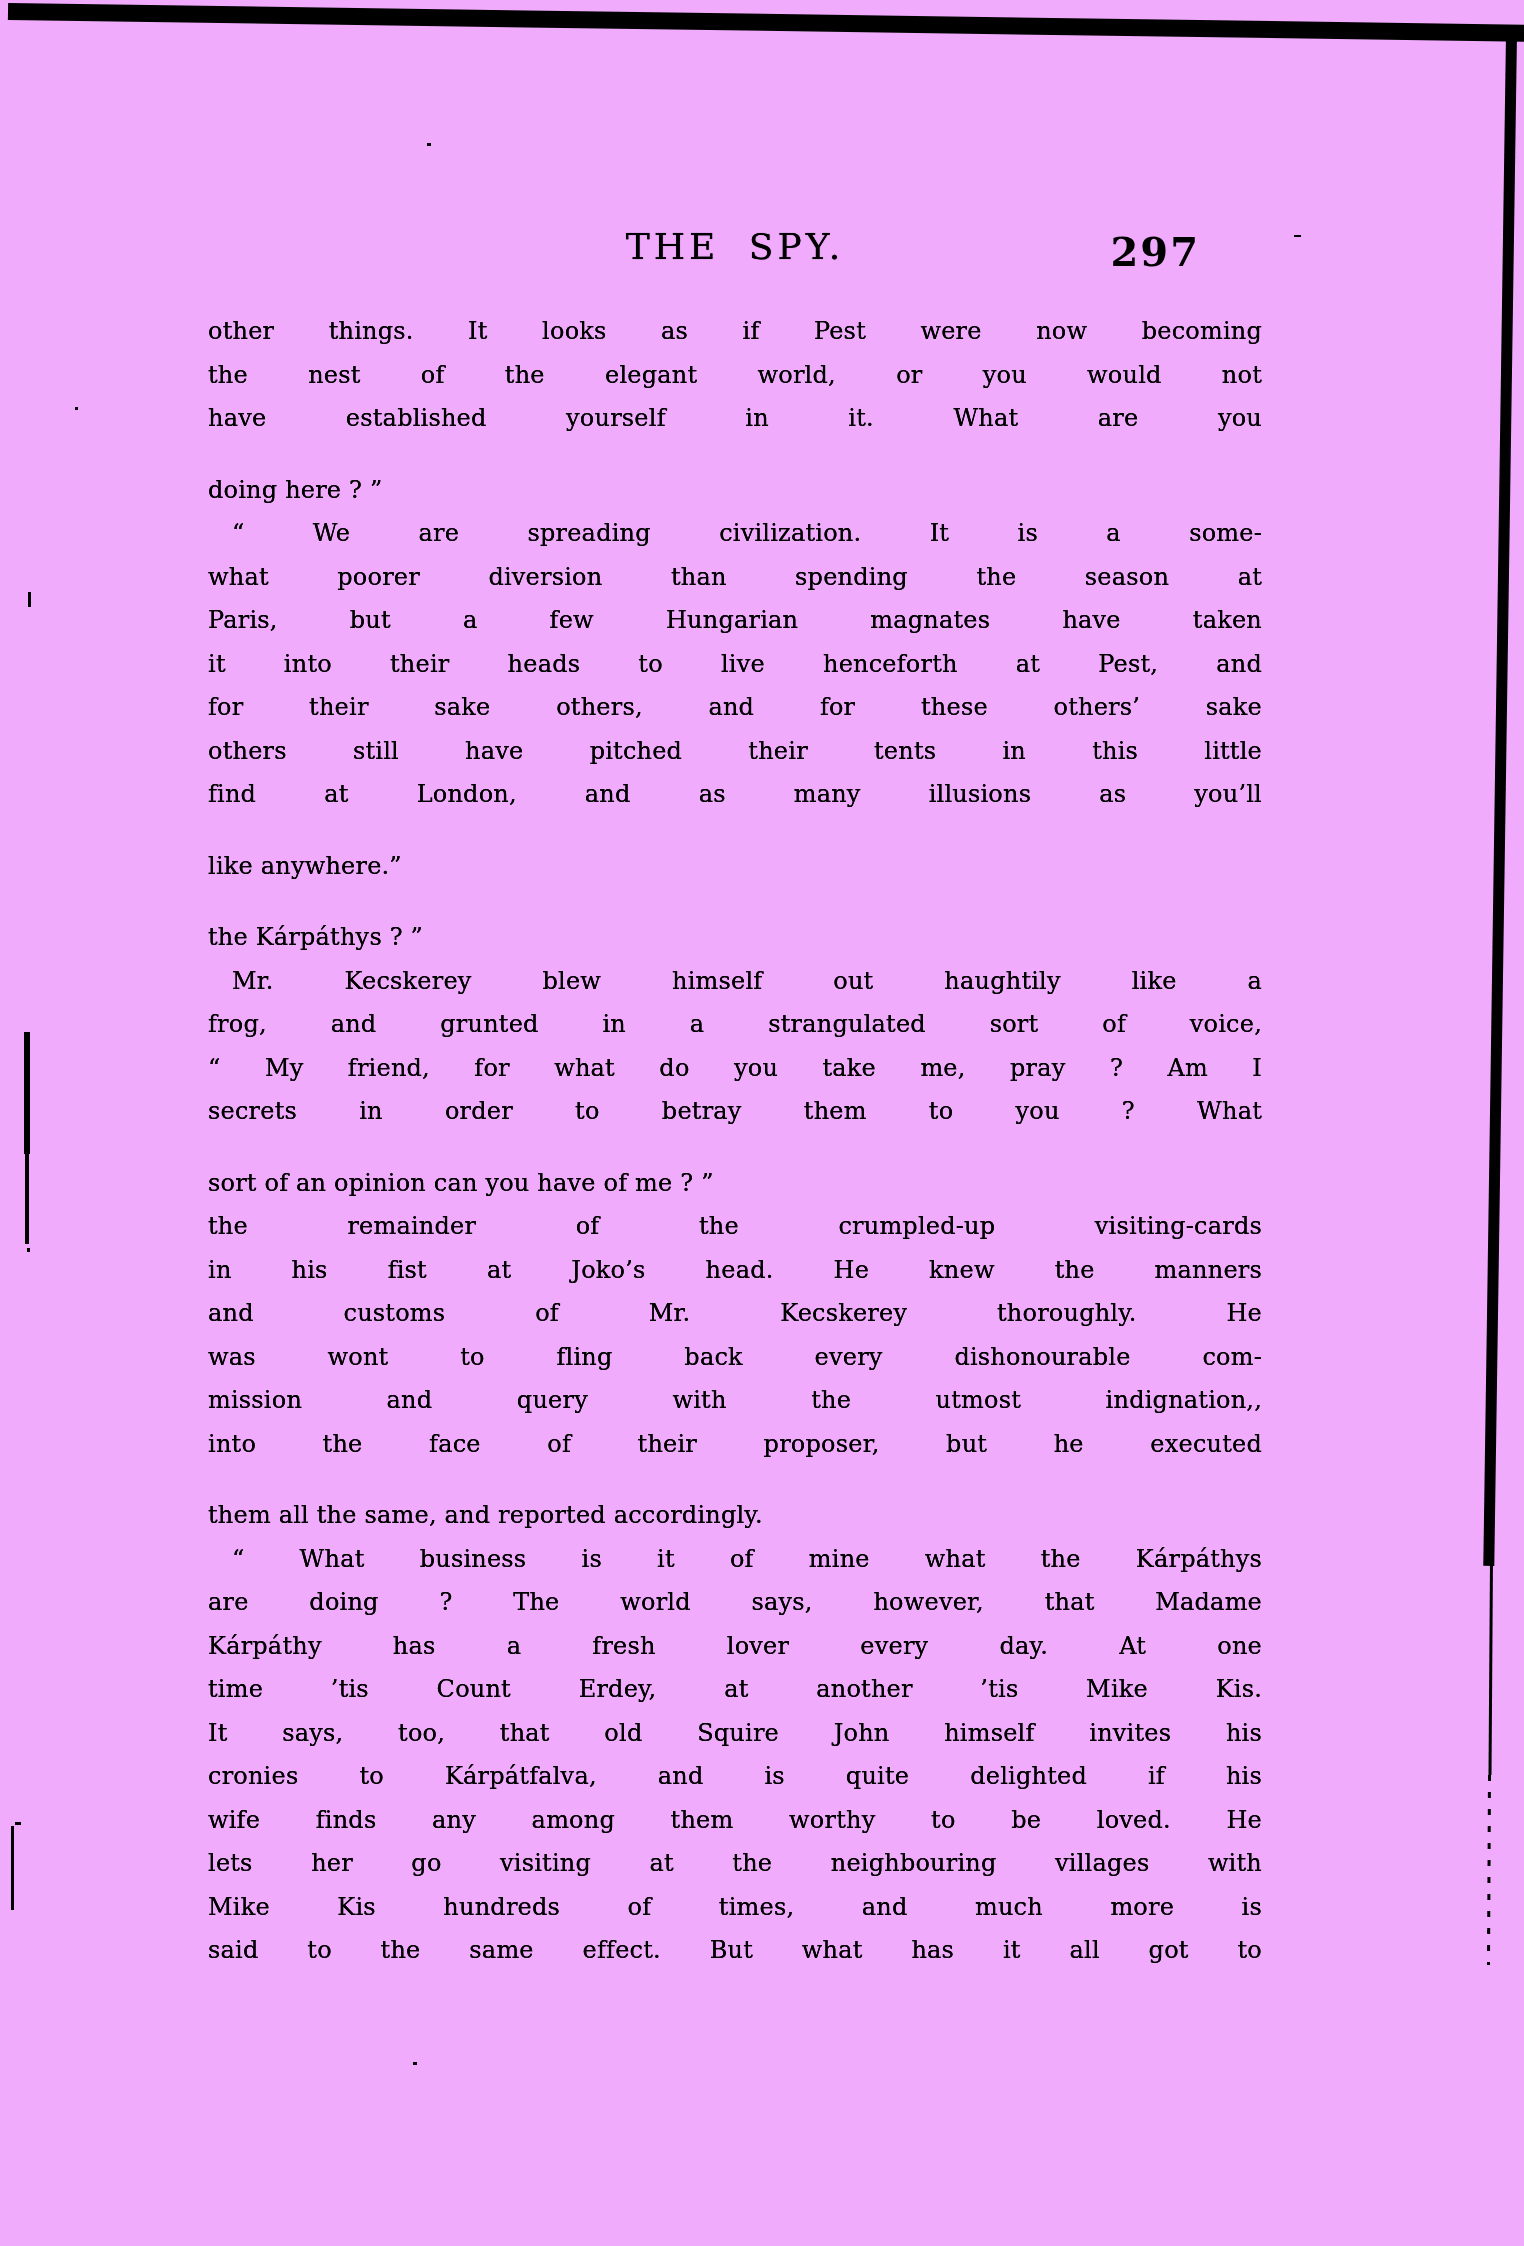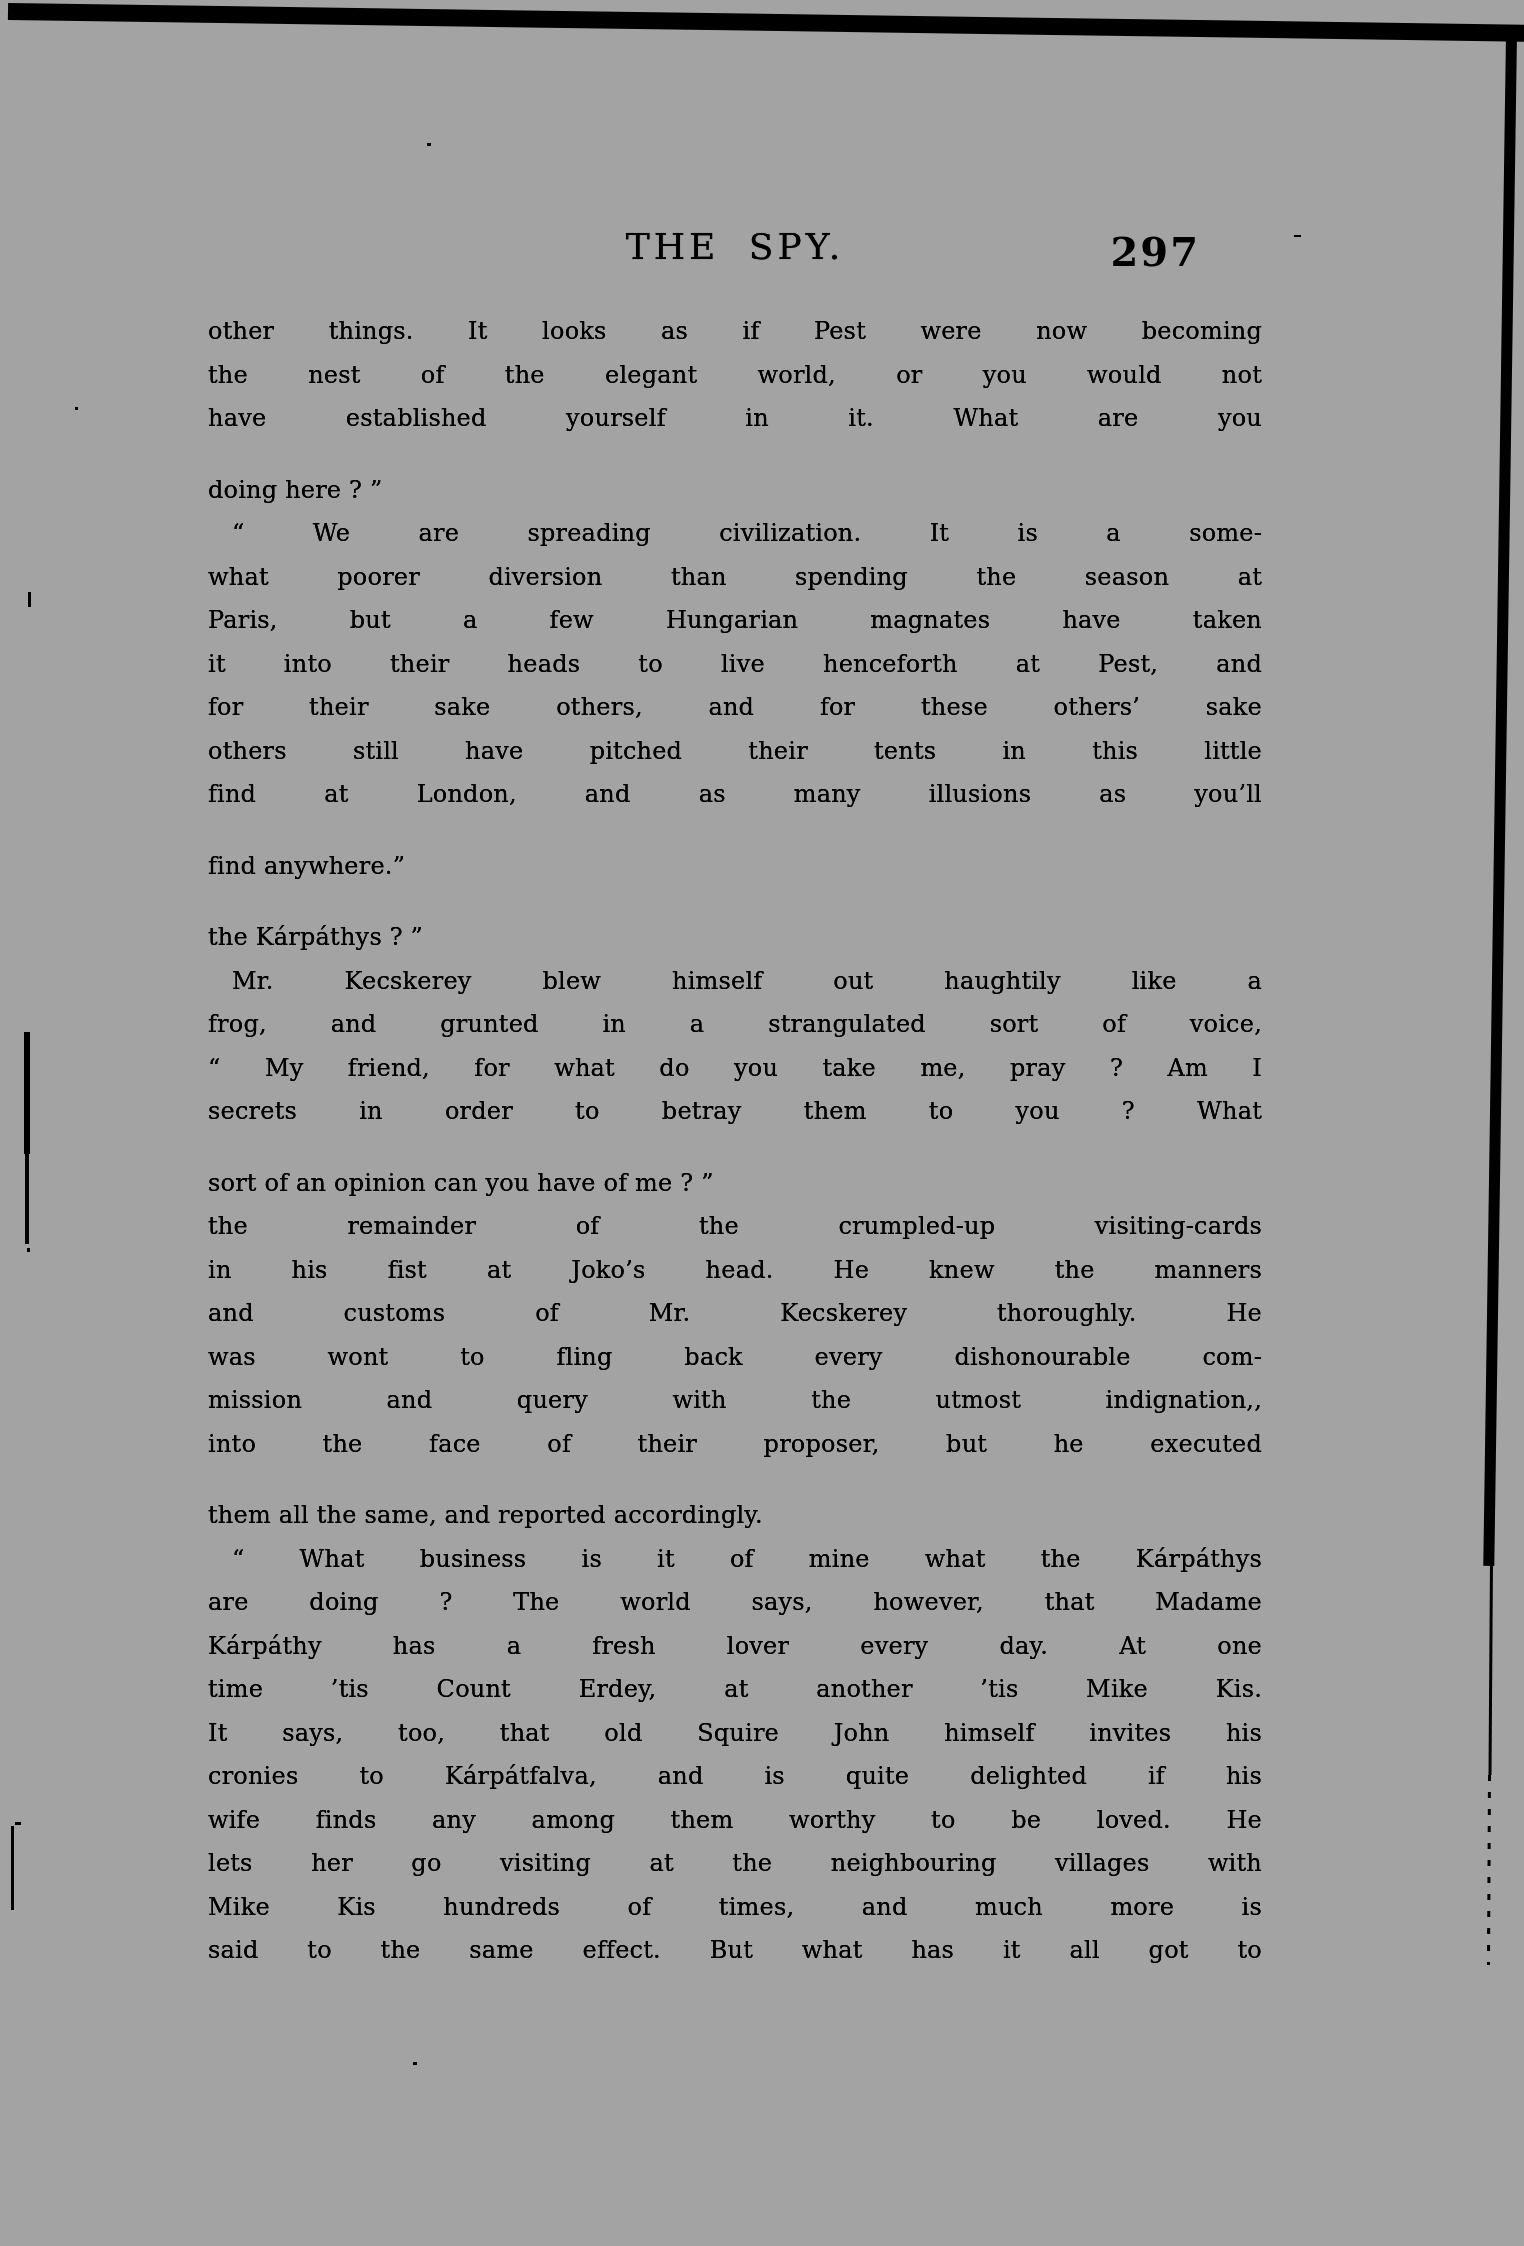--- a/index.html
+++ b/index.html
@@ -1,19 +1,19 @@
 <!DOCTYPE html>
 <html><head>
 <meta charset="utf-8">
 <style>
   html,body{margin:0;padding:0;background:#ffffff;}
   .page{
     position:relative;
     width:1524px;height:2246px;
-    background:#a3a3a3;
+    background:#f0abfc;
     overflow:hidden;
     font-family:"DejaVu Serif","Liberation Serif",serif;
     color:#000;
   }
   
   .top-band{
     position:absolute;left:8px;top:3px;width:1540px;height:17px;
     background:#000;transform:rotate(0.82deg);transform-origin:left center;
   }
   .right-line{
@@ -99,21 +99,21 @@
       <div class="line">the nest of the elegant world, or you would not</div>
       <div class="line">have established yourself in it.  What are you</div>
       <div class="line para-end">doing here ? ”</div>
       <div class="line indent">“ We are spreading civilization.  It is a some-</div>
       <div class="line">what poorer diversion than spending the season at</div>
       <div class="line">Paris, but a few Hungarian magnates have taken</div>
       <div class="line">it into their heads to live henceforth at Pest, and</div>
       <div class="line">for their sake others, and for these others’ sake</div>
       <div class="line">others still have pitched their tents in this little</div>
       <div class="line">find at London, and as many illusions as you’ll</div>
-      <div class="line para-end">find anywhere.”</div>
+      <div class="line para-end">like anywhere.”</div>
       <div class="line para-end">the Kárpáthys ? ”</div>
       <div class="line indent">Mr. Kecskerey blew himself out haughtily like a</div>
       <div class="line">frog, and grunted in a strangulated sort of voice,</div>
       <div class="line">“ My friend, for what do you take me, pray ?  Am I</div>
       <div class="line">secrets in order to betray them to you ?  What</div>
       <div class="line para-end">sort of an opinion can you have of me ? ”</div>
       <div class="line">the remainder of the crumpled-up visiting-cards</div>
       <div class="line">in his fist at Joko’s head.  He knew the manners</div>
       <div class="line">and customs of Mr. Kecskerey thoroughly.  He</div>
       <div class="line">was wont to fling back every dishonourable com-</div>

